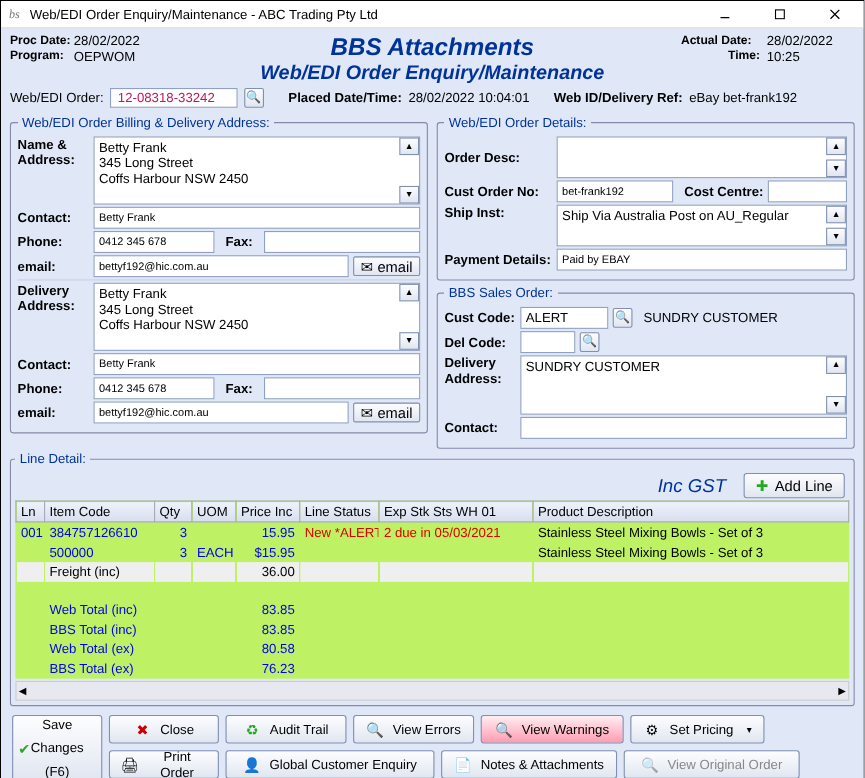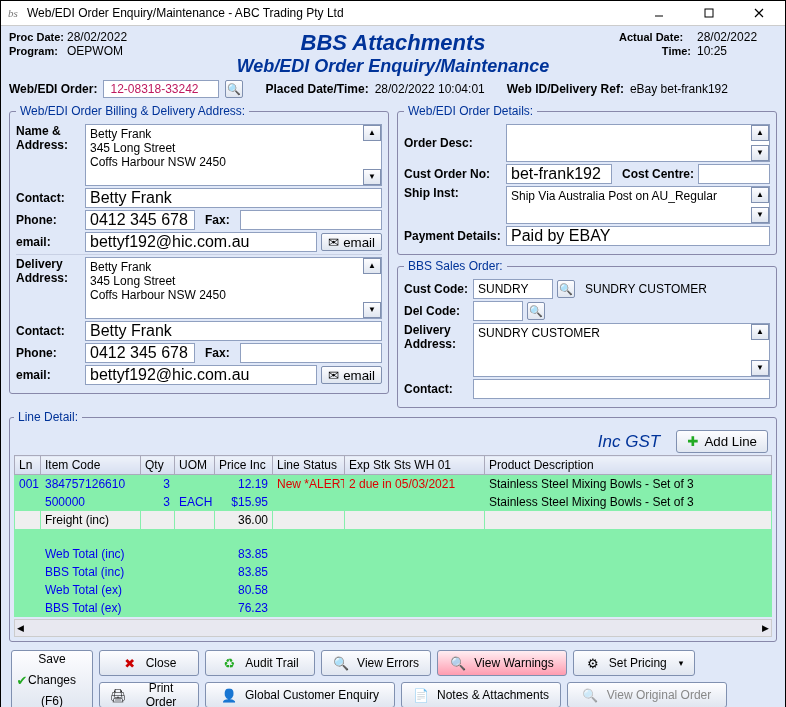--- a/index.html
+++ b/index.html
@@ -79,21 +79,21 @@
   .big-title h1 { margin: 0; font-style: italic; color: var(--title-blue); font-size: 22px; font-weight: bold; font-family: Arial, sans-serif; }
   .big-title h2 { margin: 0; font-style: italic; color: var(--title-blue); font-size: 18px; font-weight: bold; font-family: Arial, sans-serif; }
 
   
   .order-row {
     display: flex;
     align-items: center;
     gap: 6px;
     padding: 4px 0;
   }
-  .order-row .lbl { font-weight: bold; }
+  .order-row .lbl { font-weight: normal; }
   .order-row .inlbl { font-weight: bold; margin-left: 16px; }
   .inputish {
     background: var(--field-bg);
     border: 1px solid var(--field-border);
     padding: 1px 4px;
     height: 18px;
     box-sizing: border-box;
     display: flex; align-items: center;
   }
   .input-with-icon { display:flex; align-items:center; gap:2px; }
@@ -132,21 +132,21 @@
     padding:2px 4px; position:relative; font-size:12px; line-height:14px;
   }
   .textarea .scroll-up, .textarea .scroll-down {
     position:absolute; right:0; width:16px; height:14px; background:var(--btn-face);
     border:1px solid var(--btn-border); font-size:8px; display:flex;align-items:center;justify-content:center; cursor:pointer;
   }
   .textarea .scroll-up { top:0; }
   .textarea .scroll-down { bottom:0; }
   .field {
     flex:1; background:var(--field-bg); border:1px solid var(--field-border); height:18px; padding:0 4px;
-    display:flex; align-items:center; font-size:16px;
+    display:flex; align-items:center; font-size:10px;
   }
   .field.small { flex:0 0 100px; }
   .email-btn {
     display:flex; align-items:center; gap:4px; border:1px solid var(--btn-border);
     background:var(--btn-face); height:18px; padding:0 6px; border-radius:2px; cursor:pointer;
   }
   .divider { border-top:1px solid #c8d0e4; margin:2px 0; }
 
   
   .sales-row { display:flex; align-items:center; gap:4px; margin:2px 0; }
@@ -157,21 +157,21 @@
   fieldset.lines { padding:4px; }
   .lines-header { display:flex; justify-content:space-between; align-items:center; padding:2px 4px; }
   .inc-gst { color: var(--title-blue); font-style:italic; font-weight:normal; font-size:17px; }
   .add-line-btn {
     display:flex; gap:6px; align-items:center; border:1px solid var(--btn-border); background:var(--btn-face);
     padding:3px 10px; border-radius:3px; cursor:pointer;
   }
 
   table.grid {
     width:100%; border-collapse:collapse; table-layout:fixed; font-size:12px;
-    background:#86efac;
+    background:#bef264;
     padding-left:16px;
   }
   table.grid th {
     background:var(--table-head-bg); border:1px solid #aab; font-weight:normal; padding:2px 4px; text-align:left;
     font-size:12px; white-space:nowrap; overflow:hidden;
   }
   table.grid td {
     border-left:1px solid transparent; border-right:1px solid transparent;
     padding:1px 4px; height:16px; white-space:nowrap; overflow:hidden;
   }
@@ -405,21 +405,21 @@
               </div>
           </div>
         </fieldset>
 
         <fieldset class="group">
           <legend>BBS Sales Order:</legend>
 
           <div class="sales-row">
             <div class="flbl">Cust Code:</div>
             <div class="sales-input" style="width:70px;">
-                <span>SUNDRY</span>
+                <span>ALERT</span>
               </div>
             <button class="mag-btn">
                 <span class="mag-icon">🔍</span>
               </button>
             <span style="margin-left:6px;">SUNDRY CUSTOMER</span>
           </div>
 
           <div class="sales-row">
             <div class="flbl">Del Code:</div>
             <div class="sales-input" style="width:40px;">
@@ -485,21 +485,21 @@
             <th>Exp Stk Sts WH 01</th>
             <th>Product Description</th>
           </tr>
         </thead>
         <tbody>
           <tr>
             <td class="blue">001</td>
             <td class="blue">384757126610</td>
             <td class="blue num">3</td>
             <td class="blue"></td>
-            <td class="blue num">12.19</td>
+            <td class="blue num">15.95</td>
             <td class="alert-txt">New *ALERT*</td>
             <td class="red">2 due in 05/03/2021</td>
             <td>Stainless Steel Mixing Bowls - Set of 3</td>
           </tr>
           <tr>
             <td class="blue"></td>
             <td class="blue">500000</td>
             <td class="blue num">3</td>
             <td class="blue">EACH</td>
             <td class="blue num">$15.95</td>

